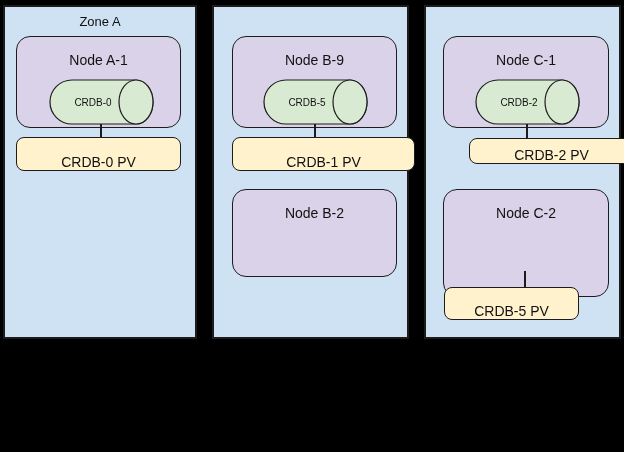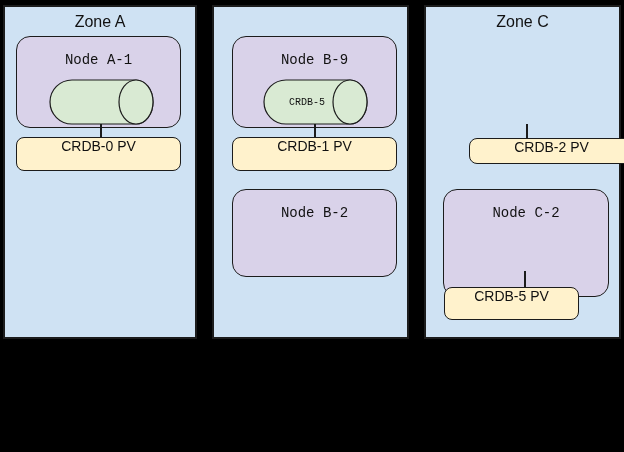--- a/index.html
+++ b/index.html
@@ -30,29 +30,28 @@
     background: var(--zone-fill);
     border: 2px solid var(--stroke);
   }
   .zone-a { left: 3px;   width: 194px; }
   .zone-b { left: 212px; width: 197px; }
   .zone-c { left: 424px; width: 197px; }
   .zone-label {
     position: absolute;
     top: 7px; left: 0; right: 0;
     text-align: center;
-    font-size: 16px;
+    font-size: 13px;
     line-height: 16px;
   }
   .node {
     position: absolute;
     background: var(--node-fill);
     border: 1px solid var(--stroke);
     border-radius: 14px;
-    font-family: Liberation Mono, monospace;
   }
   .node-label {
     position: absolute;
     top: 14px; left: 0; right: 0;
     text-align: center;
     font-size: 14px;
     line-height: 18px;
   }
   .cylinder {
     position: absolute;
@@ -78,34 +77,34 @@
     position: absolute;
     width: 2px;
     background: var(--stroke);
   }
   .pv {
     position: absolute;
     background: var(--pv-fill);
     border: 1px solid var(--stroke);
     border-radius: 8px;
     display: flex;
-    align-items: flex-start;
+    align-items: flex-end;
     justify-content: center;
     font-size: 14px;
   }
   
   .za-node1 { left: 11px; top: 29px; width: 165px; height: 92px; }
   .za-cyl   { left: 32px; top: 42px; }
   .za-conn  { left: 95px; top: 117px; height: 13px; }
   .za-pv    { left: 11px; top: 130px; width: 165px; height: 34px; }
   
   .zb-node1 { left: 18px; top: 29px; width: 165px; height: 92px; }
   .zb-cyl   { left: 30px; top: 42px; }
   .zb-conn  { left: 100px; top: 117px; height: 13px; }
-  .zb-pv    { left: 18px; top: 130px; width: 165px; height: 34px; }
+  .zb-pv    { left: 18px; top: 130px; width: 183px; height: 34px; }
   .zb-node2 { left: 18px; top: 182px; width: 165px; height: 88px; }
   
   .zc-node1 { left: 17px; top: 29px; width: 166px; height: 92px; }
   .zc-cyl1  { left: 31px; top: 42px; }
   .zc-conn1 { left: 100px; top: 117px; height: 14px; }
   .zc-pv1   { left: 18px; top: 131px; width: 165px; height: 26px; margin-left: 25px; }
   .zc-node2 { left: 17px; top: 182px; width: 166px; height: 108px; }
   .zc-cyl2  { left: 29px; top: 36px; }
   .zc-conn2 { left: 98px; top: 264px; height: 16px; }
   .zc-pv2   { left: 18px; top: 280px; width: 135px; height: 33px; }
@@ -117,20 +116,21 @@
 
   <div class="zone zone-a">
     <div class="zone-label">Zone A</div>
     <div class="node za-node1">
       <div class="node-label">Node A-1</div>
       <div class="cylinder za-cyl">
         <svg width="106" height="46" viewBox="0 0 106 46">
           <path class="cyl-body" d="M 87 1 H 23 A 22 22 0 0 0 23 45 H 87 A 17 22 0 0 0 87 1 Z"></path>
           <ellipse class="cyl-ellipse" cx="87" cy="23" rx="17" ry="22"></ellipse>
         </svg>
+        <div class="cyl-label">CRDB-0</div>
       </div>
     </div>
     <div class="connector za-conn"></div>
     <div class="pv za-pv">
       <span>CRDB-0 PV</span>
     </div>
   </div>
 
   <div class="zone zone-b">
     <div class="node zb-node1">
@@ -146,21 +146,30 @@
     <div class="connector zb-conn"></div>
     <div class="pv zb-pv">
       <span>CRDB-1 PV</span>
     </div>
     <div class="node zb-node2">
       <div class="node-label">Node B-2</div>
     </div>
   </div>
 
   <div class="zone zone-c">
-    <div class="zone-label">Zone C</div>
+    <div class="node zc-node1">
+      <div class="node-label">Node C-1</div>
+      <div class="cylinder zc-cyl1">
+        <svg width="106" height="46" viewBox="0 0 106 46">
+          <path class="cyl-body" d="M 87 1 H 23 A 22 22 0 0 0 23 45 H 87 A 17 22 0 0 0 87 1 Z"></path>
+          <ellipse class="cyl-ellipse" cx="87" cy="23" rx="17" ry="22"></ellipse>
+        </svg>
+        <div class="cyl-label">CRDB-2</div>
+      </div>
+    </div>
     <div class="connector zc-conn1"></div>
     <div class="pv zc-pv1">
       <span>CRDB-2 PV</span>
     </div>
     <div class="node zc-node2">
       <div class="node-label">Node C-2</div>
     </div>
     <div class="connector zc-conn2"></div>
     <div class="pv zc-pv2">
       <span>CRDB-5 PV</span>

